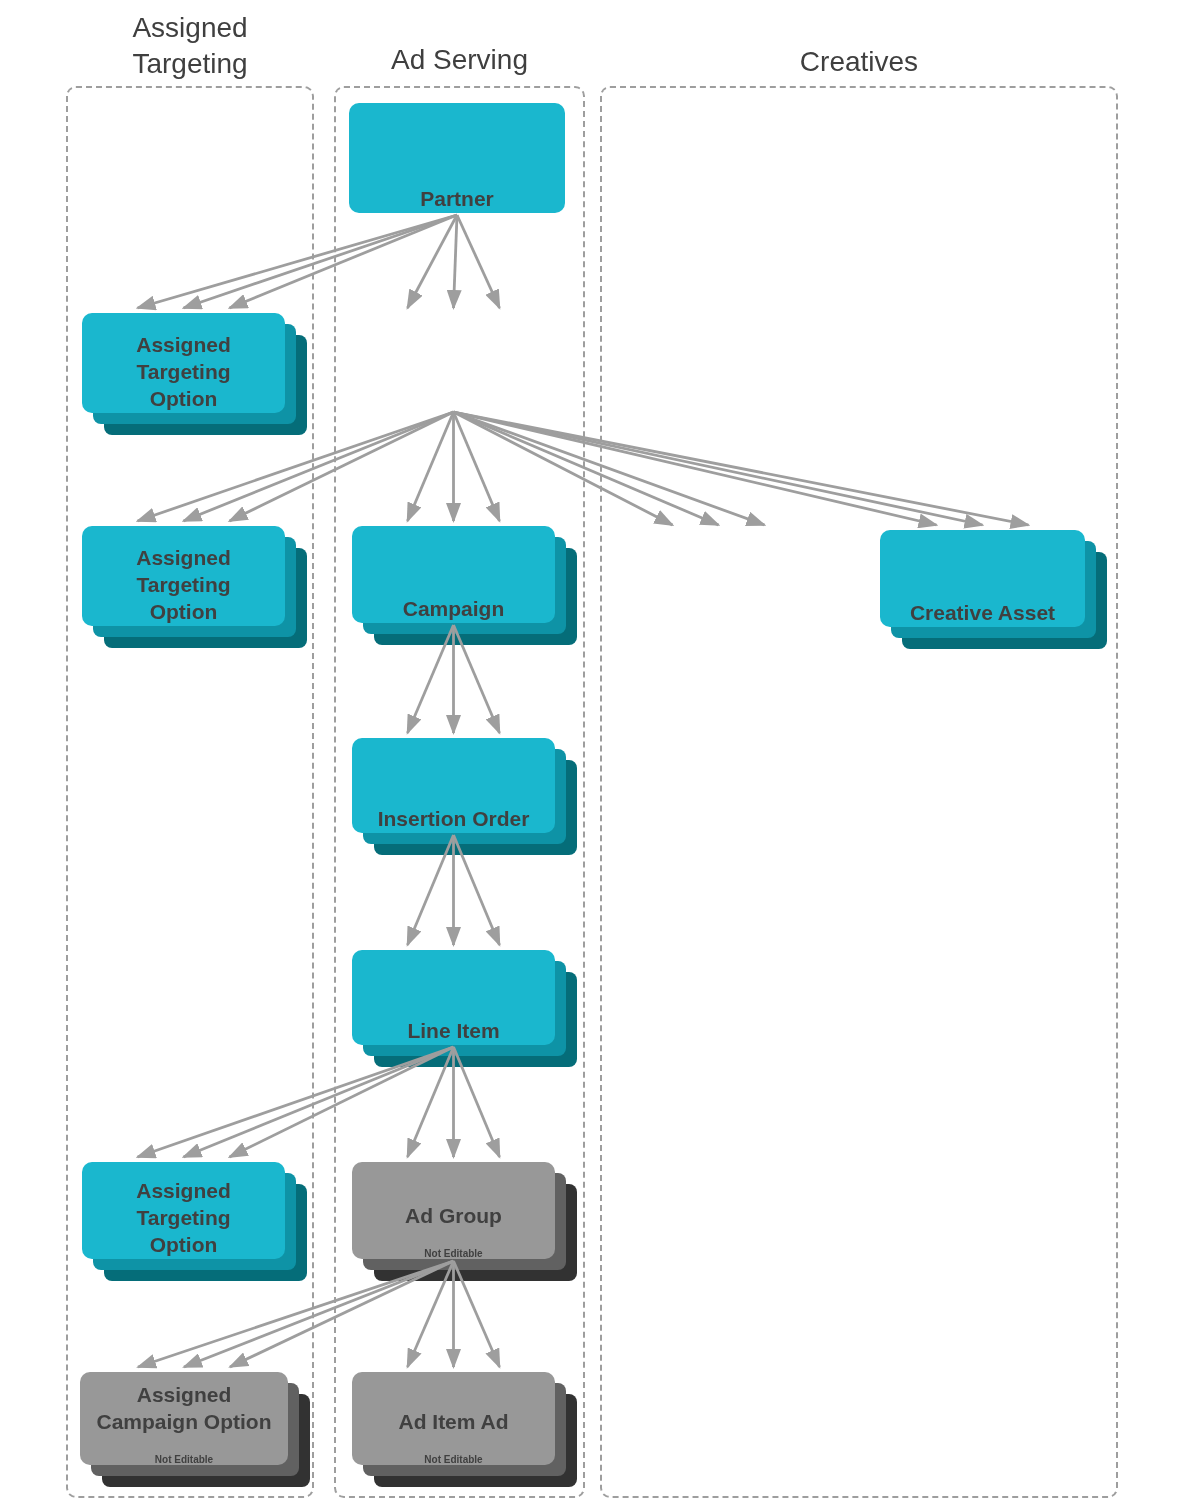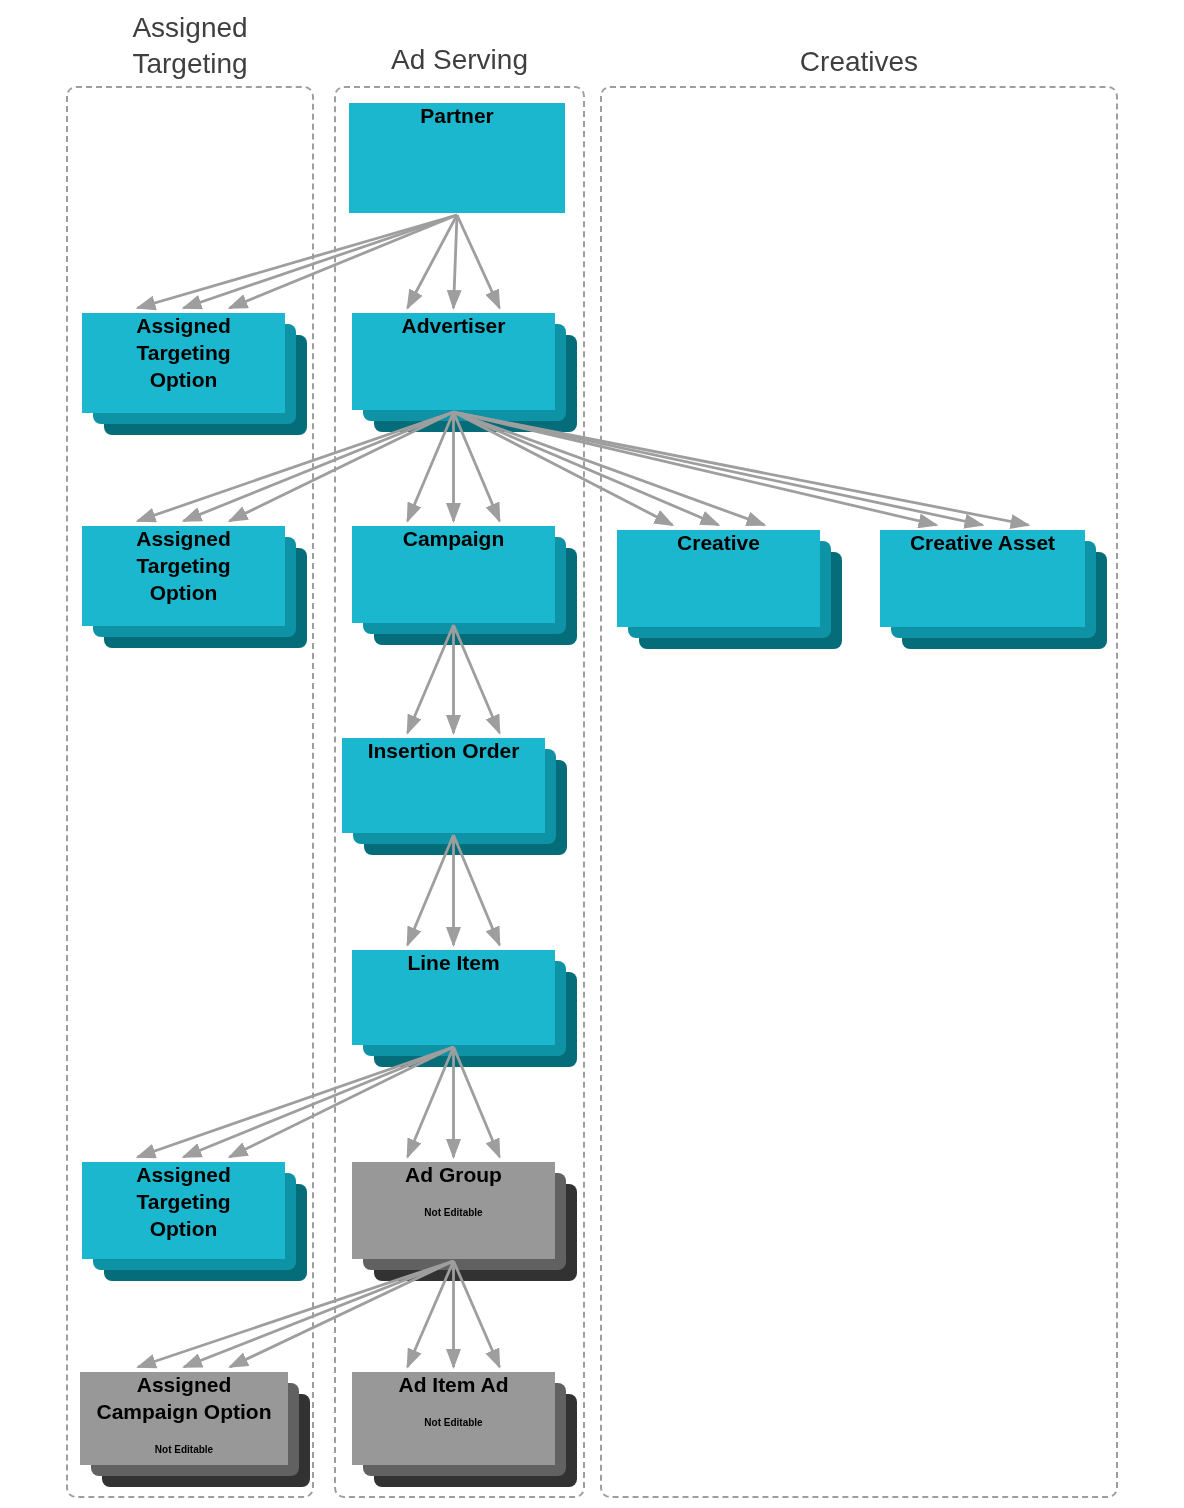--- a/index.html
+++ b/index.html
@@ -48,26 +48,26 @@
   .layer {
     position: absolute;
     inset: 0;
     border-radius: 8px;
   }
   .l1 { transform: translate(11px, 11px); }
   .l2 { transform: translate(22px, 22px); }
   .front {
     position: absolute;
     inset: 0;
-    border-radius: 0;
+    border-radius: 10px;
     display: flex;
     flex-direction: column;
     align-items: center;
-    justify-content: flex-start;
-    color: #000000;
+    justify-content: flex-end;
+    color: #404040;
     font-weight: bold;
     font-size: 21px;
     text-align: center;
   }
   .cyan .front { background: var(--cyan, #1ab7ce); }
   .cyan .l1   { background: var(--cyan-mid, #0e93a6); }
   .cyan .l2   { background: var(--cyan-dark, #056d79); }
   .gray .front { background: var(--gray, #989898); }
   .gray .l1   { background: var(--gray-mid, #616161); }
   .gray .l2   { background: var(--gray-dark, #323232); }
@@ -156,58 +156,44 @@
     </div>
     <div class="node cyan" style="left: 82px; top: 313px; width: 203px; height: 100px;">
       <div class="layer l2"></div>
       <div class="layer l1"></div>
       <div class="front">
         <div class="line">Assigned</div>
         <div class="line">Targeting</div>
         <div class="line">Option</div>
       </div>
     </div>
-    <div class="node cyan" style="left: 352px; top: 313px; width: 203px; height: 97px;">
-      <div class="layer l2"></div>
-      <div class="layer l1"></div>
-      <div class="front">
-        <div class="line">Advertiser</div>
-      </div>
-    </div>
     <div class="node cyan" style="left: 82px; top: 526px; width: 203px; height: 100px;">
       <div class="layer l2"></div>
       <div class="layer l1"></div>
       <div class="front">
         <div class="line">Assigned</div>
         <div class="line">Targeting</div>
         <div class="line">Option</div>
       </div>
     </div>
     <div class="node cyan" style="left: 352px; top: 526px; width: 203px; height: 97px;">
       <div class="layer l2"></div>
       <div class="layer l1"></div>
       <div class="front">
         <div class="line">Campaign</div>
       </div>
     </div>
-    <div class="node cyan" style="left: 617px; top: 530px; width: 203px; height: 97px;">
-      <div class="layer l2"></div>
-      <div class="layer l1"></div>
-      <div class="front">
-        <div class="line">Creative</div>
-      </div>
-    </div>
     <div class="node cyan" style="left: 880px; top: 530px; width: 205px; height: 97px;">
       <div class="layer l2"></div>
       <div class="layer l1"></div>
       <div class="front">
         <div class="line">Creative Asset</div>
       </div>
     </div>
-    <div class="node cyan" style="left: 342px; top: 738px; width: 203px; height: 95px;">
+    <div class="node cyan" style="left: 352px; top: 738px; width: 203px; height: 95px;">
       <div class="layer l2"></div>
       <div class="layer l1"></div>
       <div class="front">
         <div class="line">Insertion Order</div>
       </div>
     </div>
     <div class="node cyan" style="left: 352px; top: 950px; width: 203px; height: 95px;">
       <div class="layer l2"></div>
       <div class="layer l1"></div>
       <div class="front">

